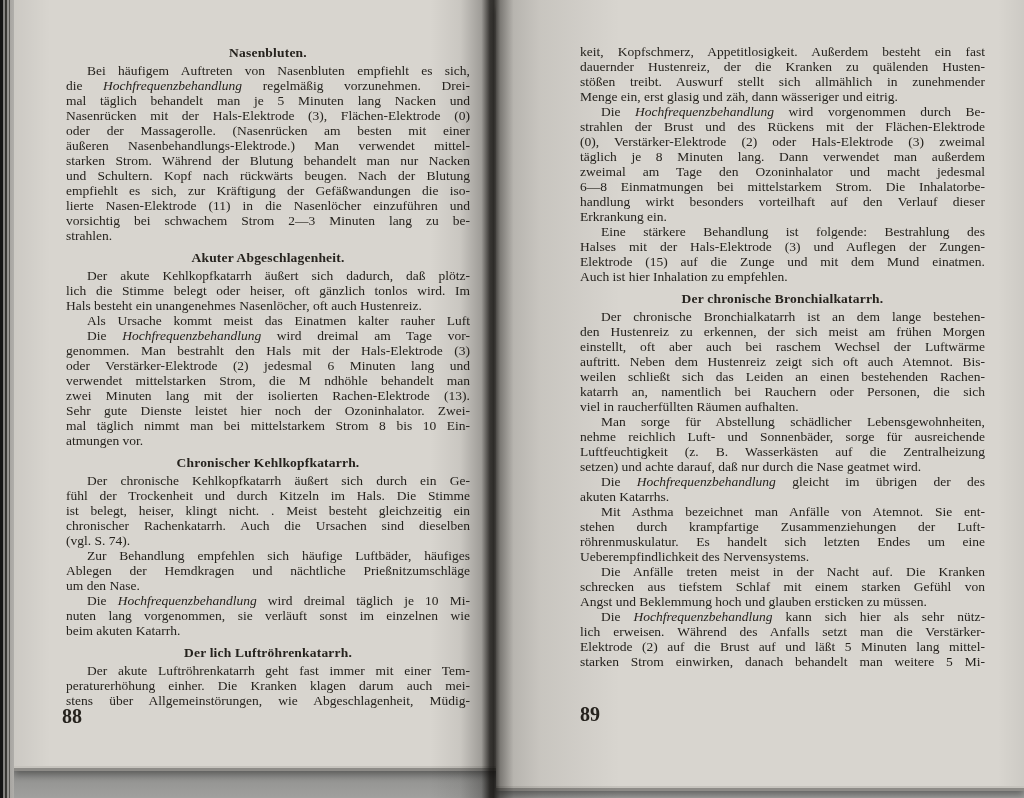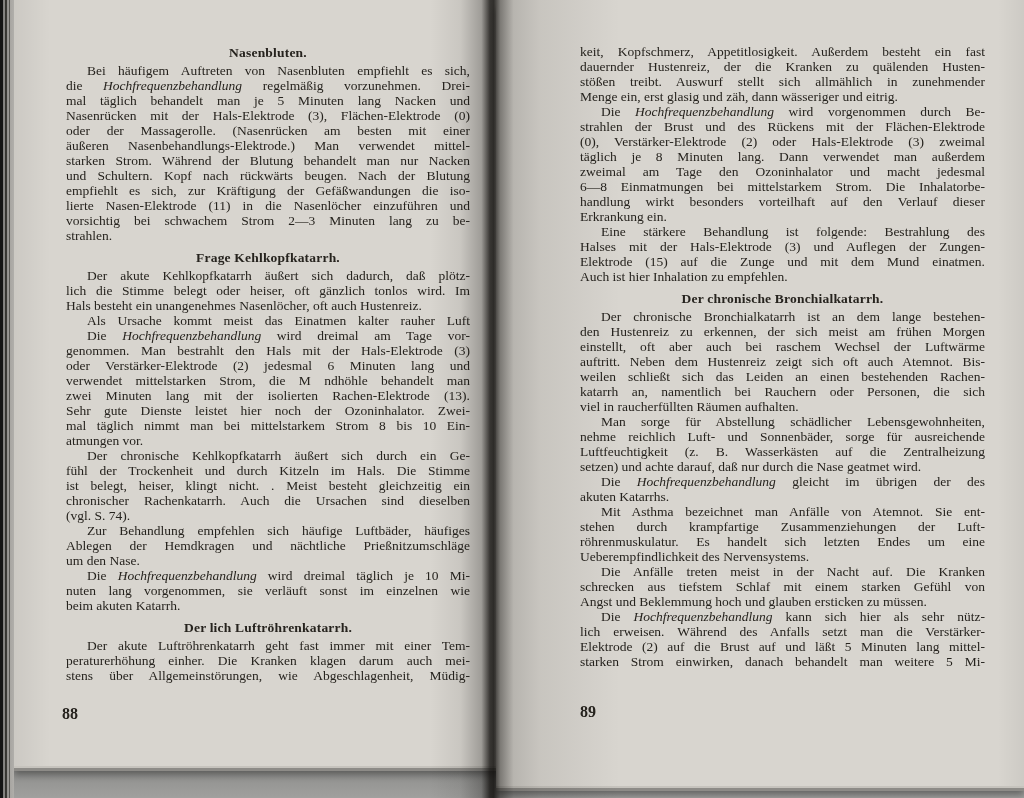--- a/index.html
+++ b/index.html
@@ -68,21 +68,21 @@
   }
   .para { margin:0; }
   .line {
     text-align:justify; text-align-last:justify;
     white-space:normal;
   }
   .line.first { padding-left:21px; }
   .line.last  { text-align-last:left; }
   .line i { font-style:italic; }
 
-  .pagenum { position:absolute; font-weight:bold; font-size:16px; }
+  .pagenum { position:absolute; font-weight:bold; font-size:20px; }
   .pagenum-left  { left:48px; top:705px; }
   .pagenum-right { left:84px; top:703px; width:405px; text-align:left; }
 </style>
 </head>
 <body>
 
 <div class="book">
 
   <div class="page left">
     <div class="content">
@@ -94,39 +94,40 @@
           <div class="line">Nasenrücken mit der Hals-Elektrode (3), Flächen-Elektrode (0)</div>
           <div class="line">oder der Massagerolle. (Nasenrücken am besten mit einer</div>
           <div class="line">äußeren Nasenbehandlungs-Elektrode.) Man verwendet mittel-</div>
           <div class="line">starken Strom. Während der Blutung behandelt man nur Nacken</div>
           <div class="line">und Schultern. Kopf nach rückwärts beugen. Nach der Blutung</div>
           <div class="line">empfiehlt es sich, zur Kräftigung der Gefäßwandungen die iso-</div>
           <div class="line">lierte Nasen-Elektrode (11) in die Nasenlöcher einzuführen und</div>
           <div class="line">vorsichtig bei schwachem Strom 2—3 Minuten lang zu be-</div>
           <div class="line last">strahlen.</div>
         </div>
-        <div class="heading">Frage Kehlkopfkatarrh.</div>
+        <div class="heading">Akuter Abgeschlagenheit.</div>
         <div class="para">
           <div class="line first">Der akute Kehlkopfkatarrh äußert sich dadurch, daß plötz-</div>
           <div class="line">lich die Stimme belegt oder heiser, oft gänzlich tonlos wird. Im</div>
           <div class="line last">Hals besteht ein unangenehmes Nasenlöcher, oft auch Hustenreiz.</div>
         </div>
         <div class="para">
           <div class="line first">Als Ursache kommt meist das Einatmen kalter rauher Luft</div>
         </div>
         <div class="para">
           <div class="line first">Die <i>Hochfrequenzbehandlung</i> wird dreimal am Tage vor-</div>
           <div class="line">genommen. Man bestrahlt den Hals mit der Hals-Elektrode (3)</div>
           <div class="line">oder Verstärker-Elektrode (2) jedesmal 6 Minuten lang und</div>
           <div class="line">verwendet mittelstarken Strom, die M ndhöhle behandelt man</div>
           <div class="line">zwei Minuten lang mit der isolierten Rachen-Elektrode (13).</div>
           <div class="line">Sehr gute Dienste leistet hier noch der Ozoninhalator. Zwei-</div>
           <div class="line">mal täglich nimmt man bei mittelstarkem Strom 8 bis 10 Ein-</div>
           <div class="line last">atmungen vor.</div>
         </div>
+        <div class="heading">Chronischer Kehlkopfkatarrh.</div>
         <div class="para">
           <div class="line first">Der chronische Kehlkopfkatarrh äußert sich durch ein Ge-</div>
           <div class="line">fühl der Trockenheit und durch Kitzeln im Hals. Die Stimme</div>
           <div class="line">ist belegt, heiser, klingt nicht. . Meist besteht gleichzeitig ein</div>
           <div class="line">chronischer Rachenkatarrh. Auch die Ursachen sind dieselben</div>
           <div class="line last">(vgl. S. 74).</div>
         </div>
         <div class="para">
           <div class="line first">Zur Behandlung empfehlen sich häufige Luftbäder, häufiges</div>
           <div class="line">Ablegen der Hemdkragen und nächtliche Prießnitzumschläge</div>

